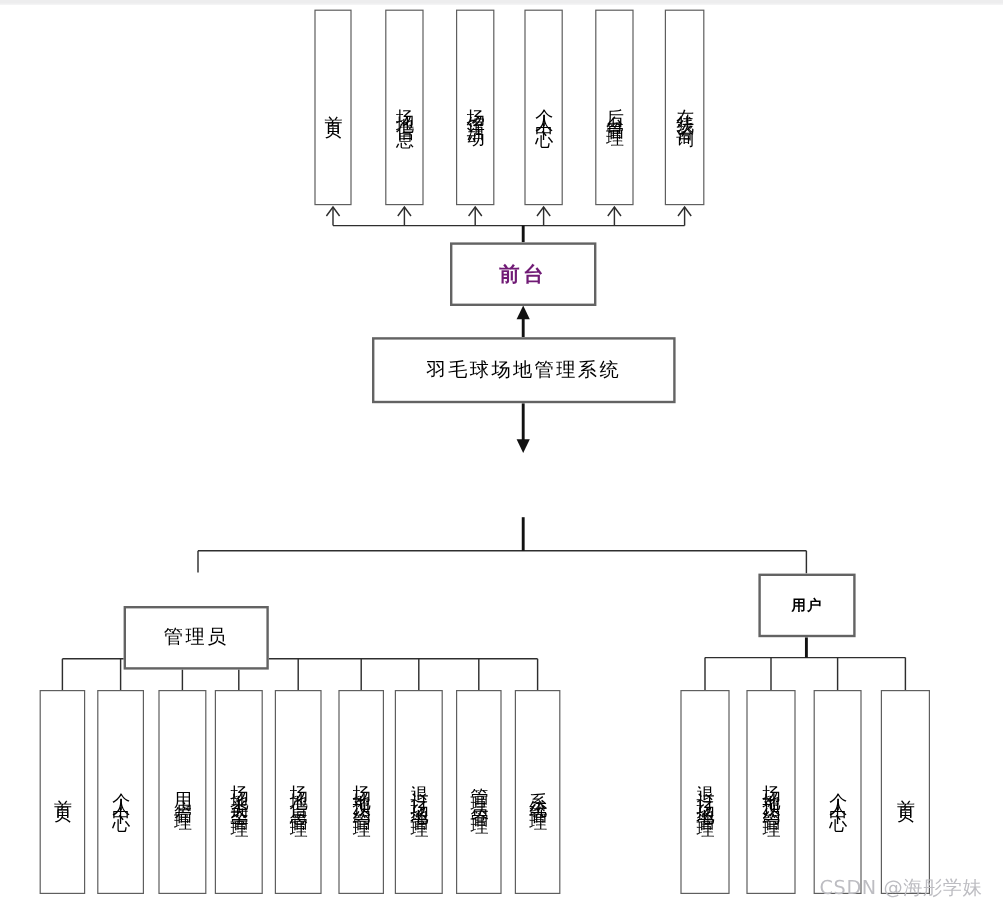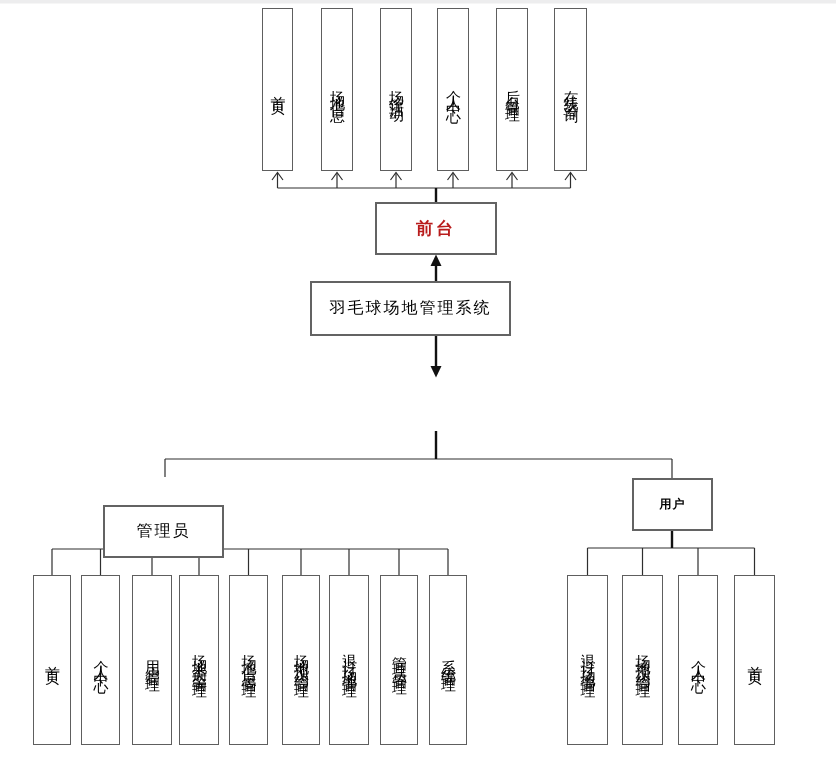--- a/index.html
+++ b/index.html
@@ -29,21 +29,21 @@
     text-orientation:upright;
     font-size:15px;
     letter-spacing:6px;
     line-height:1;
     color:#000;
     white-space:nowrap;
   }
   .htext{font-size:16px;letter-spacing:2px;color:#000;}
   .gate{
     font-family:"DejaVu Sans","Liberation Sans",sans-serif;
-    font-weight:bold;font-size:17px;letter-spacing:3px;color:#b91c1c;
+    font-weight:bold;font-size:17px;letter-spacing:3px;color:#701a75;
   }
   .role-serif{font-size:16px;letter-spacing:2px;color:#000;}
   .role-sans{
     font-family:"DejaVu Sans","Liberation Sans",sans-serif;
     font-weight:bold;font-size:12px;letter-spacing:1px;color:#000;
   }
   .watermark{
     position:absolute;left:683px;top:730px;
     font-family:"DejaVu Sans","Liberation Sans",sans-serif;
     font-size:16px;color:#bdbdc2;letter-spacing:0.5px;
@@ -128,21 +128,21 @@
   <div class="node thin" style="left:496px;top:8px;width:32px;height:163px">
     <span class="vtext">后台管理</span>
   </div>
   <div class="node thin" style="left:554px;top:8px;width:33px;height:163px">
     <span class="vtext">在线咨询</span>
   </div>
 
   <div class="node" style="left:375px;top:202px;width:122px;height:53px">
     <span class="gate">前台</span>
   </div>
-  <div class="node" style="left:310px;top:281px;width:201px;height:55px">
+  <div class="node" style="left:310px;top:281px;width:253px;height:55px">
     <span class="htext">羽毛球场地管理系统</span>
   </div>
 
   <div class="node" style="left:103px;top:505px;width:121px;height:53px">
     <span class="role-serif">管理员</span>
   </div>
   <div class="node" style="left:632px;top:478px;width:81px;height:53px">
     <span class="role-sans">用户</span>
   </div>
 
@@ -180,13 +180,14 @@
   <div class="node thin" style="left:622px;top:575px;width:41px;height:170px">
     <span class="vtext">场地预约管理</span>
   </div>
   <div class="node thin" style="left:678px;top:575px;width:40px;height:170px">
     <span class="vtext">个人中心</span>
   </div>
   <div class="node thin" style="left:734px;top:575px;width:41px;height:170px">
     <span class="vtext">首页</span>
   </div>
 
+  <div class="watermark">CSDN @海彤学妹</div>
 </div>
 
 </body></html>

